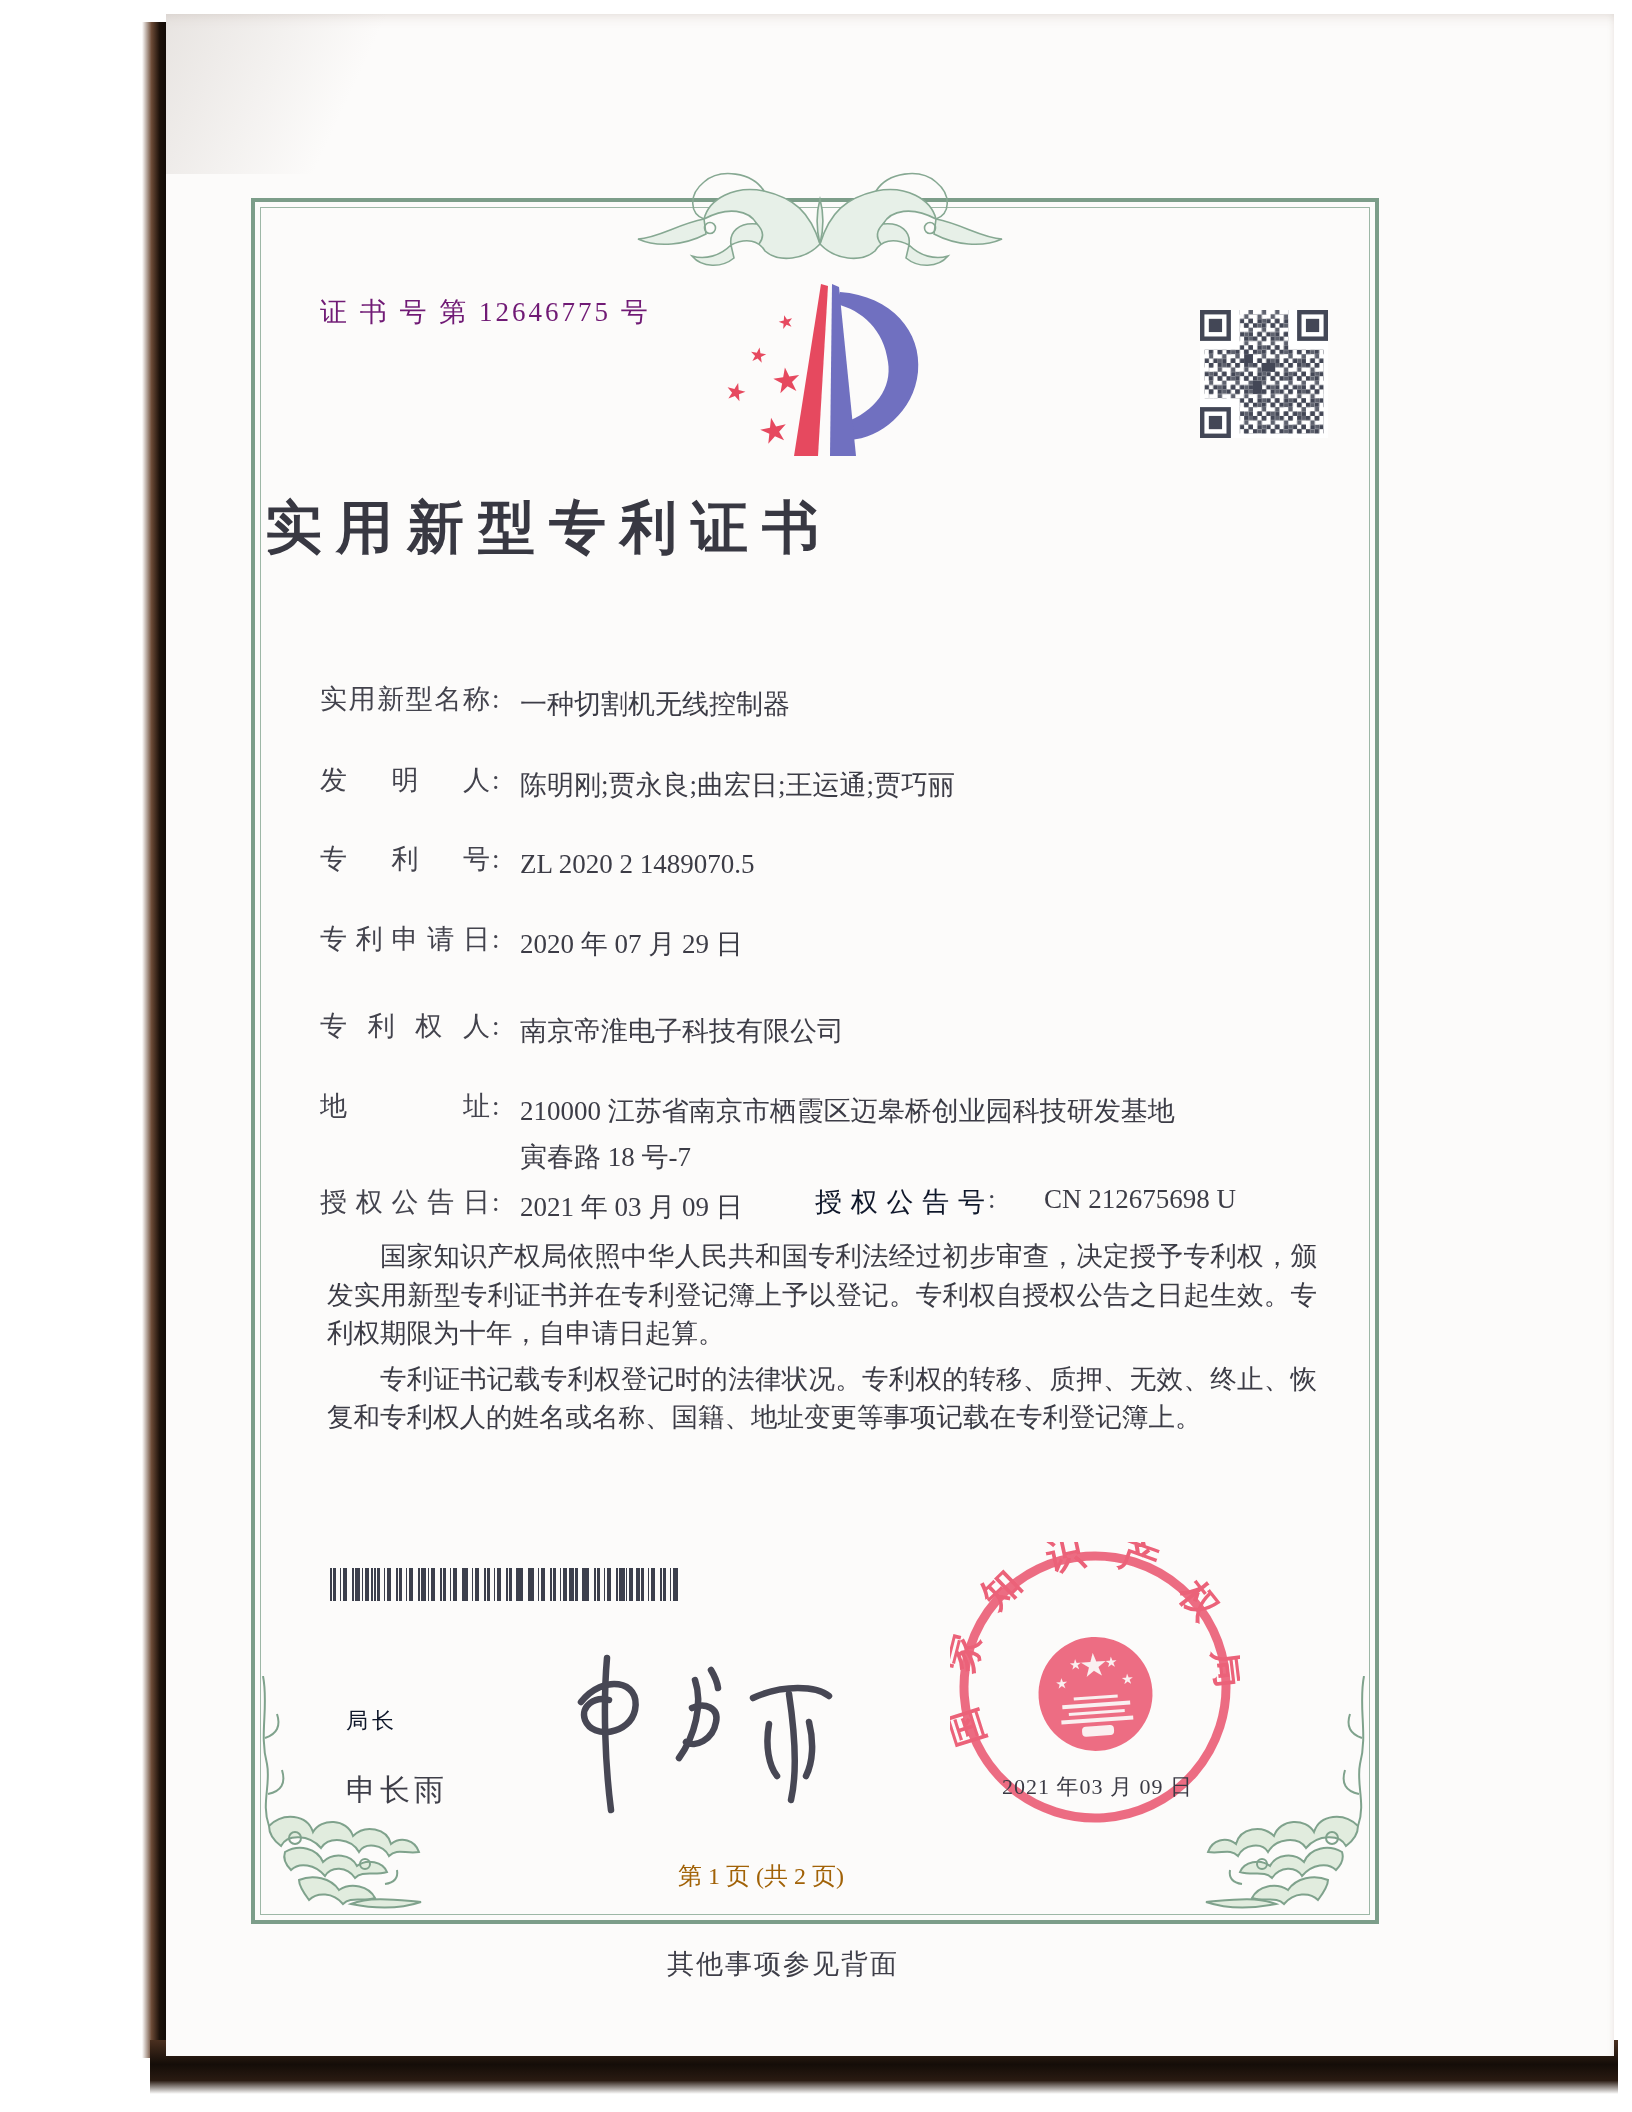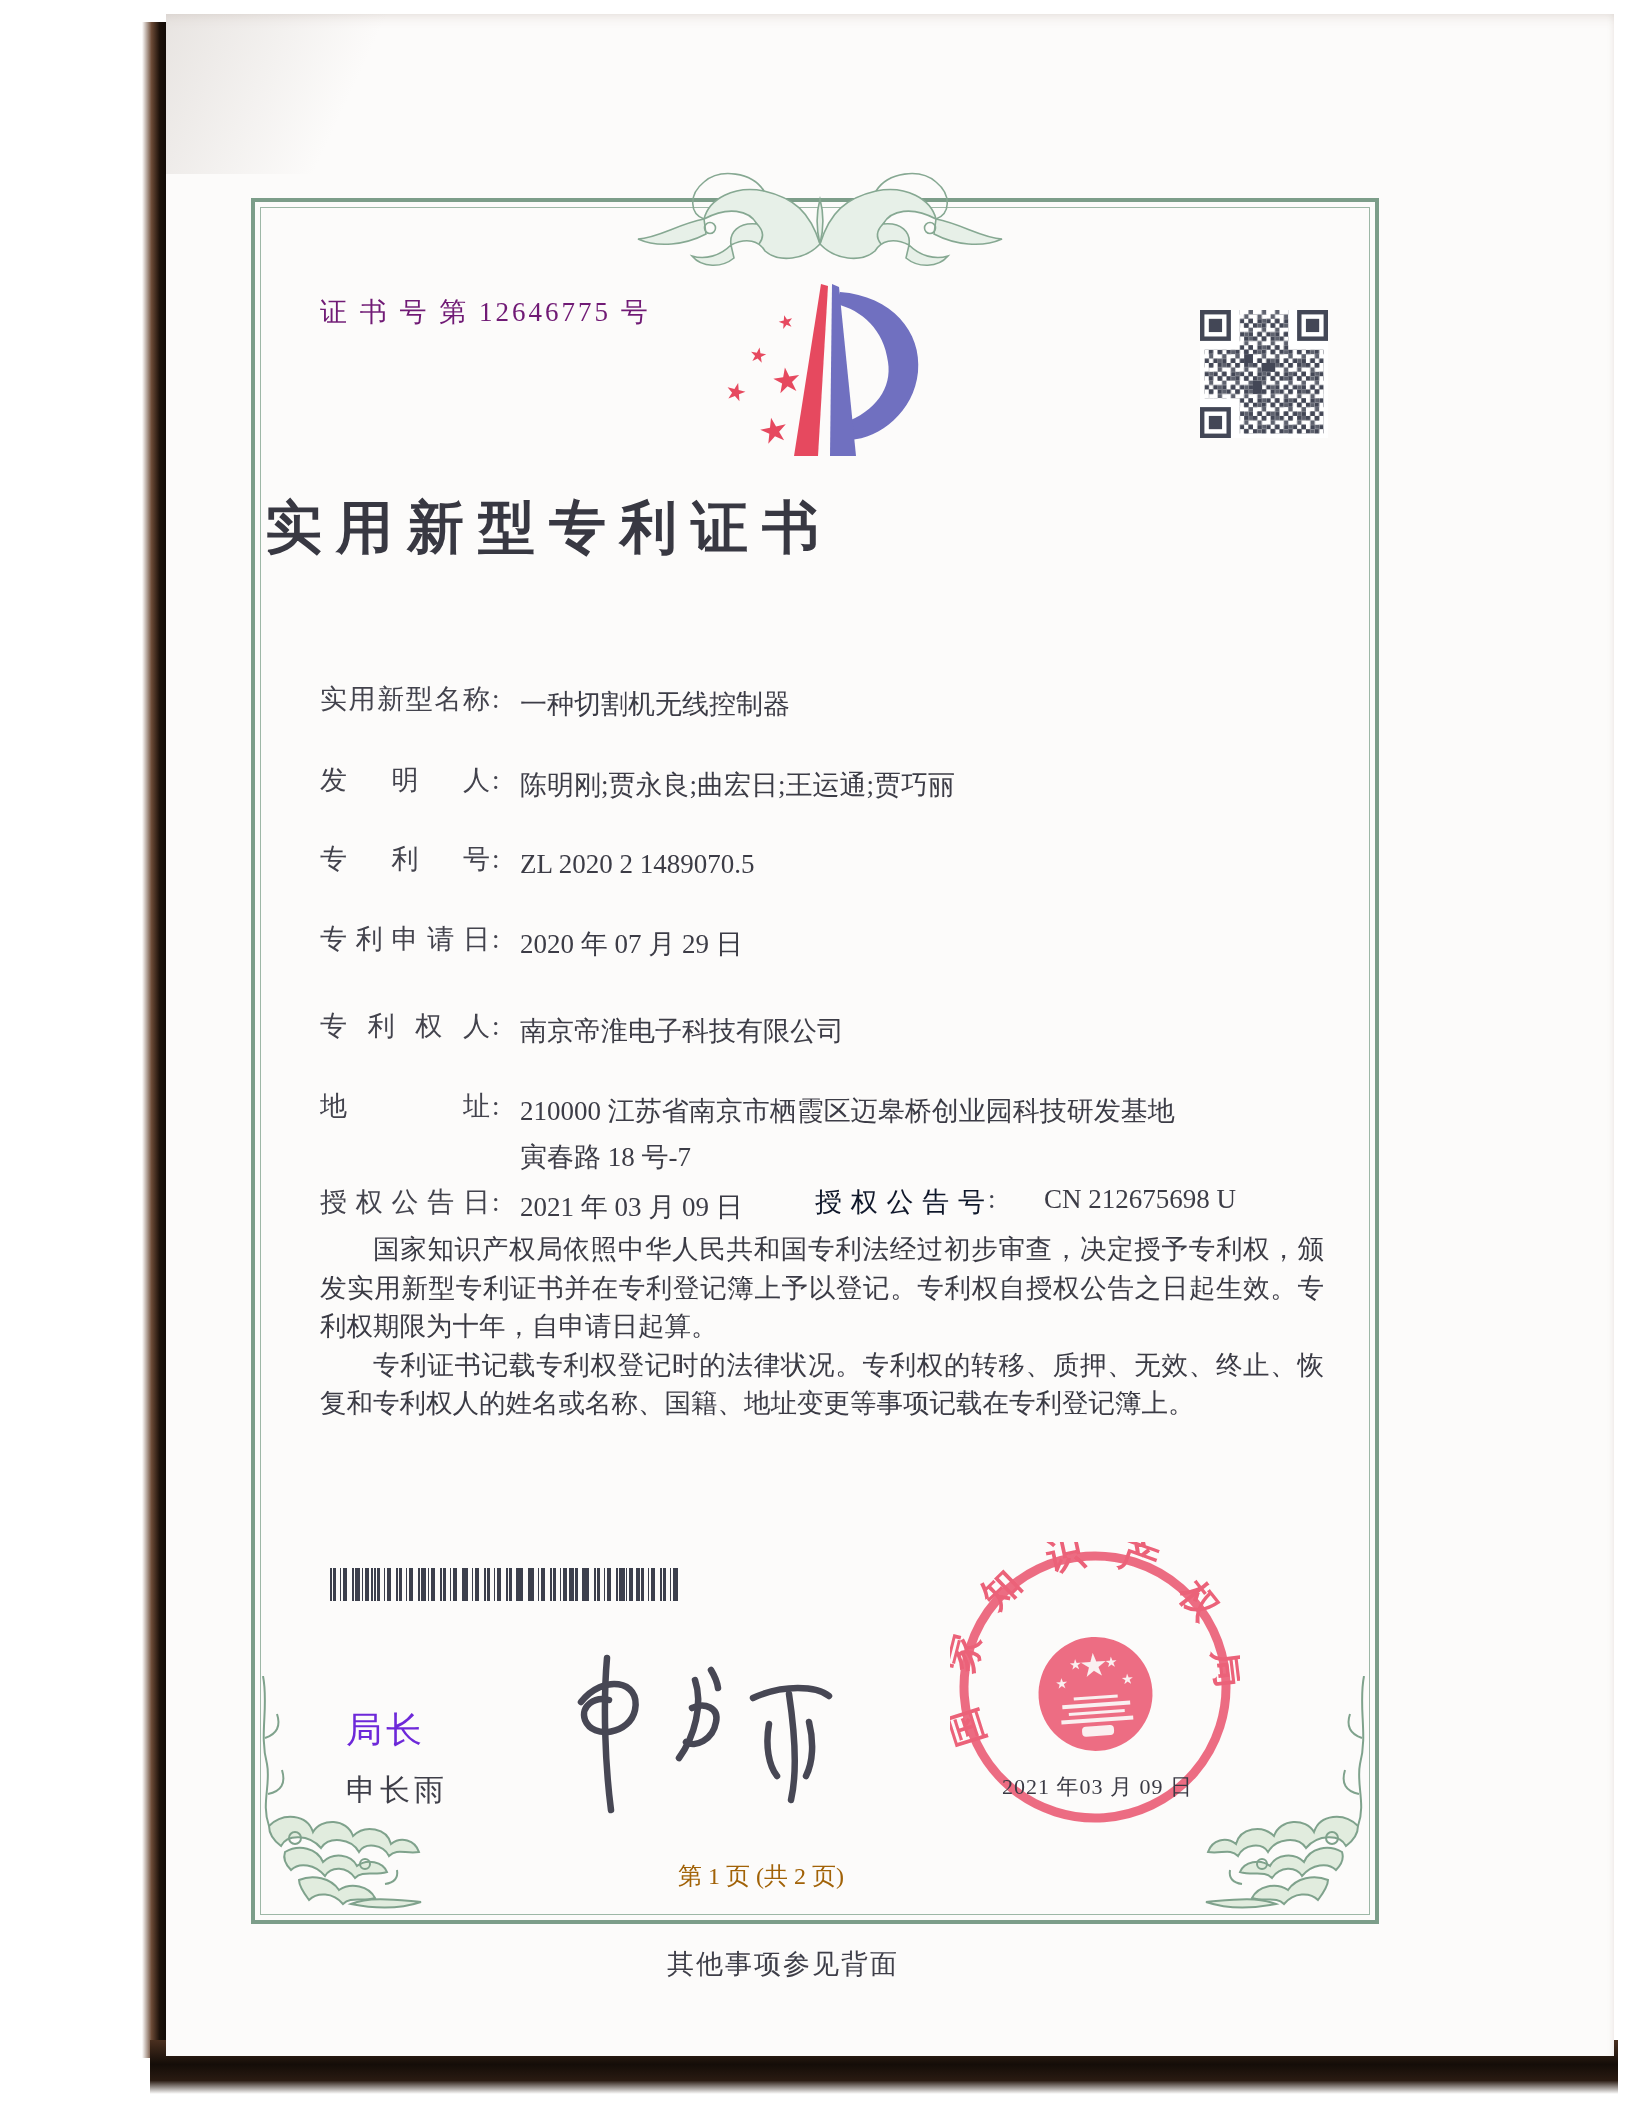--- a/index.html
+++ b/index.html
@@ -40,28 +40,28 @@
   .frow{position:absolute;left:154px;width:1020px;height:60px;font-size:27px;color:#3e3e48;}
   .flabel{display:inline-block;width:170px;text-align:justify;text-align-last:justify;color:#43434d;}
   .fcolon{display:inline-block;margin-left:2px;color:#43434d;}
   .fvalue{position:absolute;left:200px;top:0;width:780px;white-space:pre-line;line-height:46px;color:#3c3c46;}
   .flabel2{position:absolute;left:495px;top:0;width:170px;text-align:justify;text-align-last:justify;color:#0f172a;}
   .fcolon2{position:absolute;left:668px;top:0;color:#43434d;}
   .fvalue2{position:absolute;left:724px;top:0;width:330px;color:#3c3c46;}
 
   .body-text{position:absolute;left:154px;top:1216px;width:1004px;font-size:26.5px;line-height:38.5px;
     color:#3b3b45;text-align:justify;}
-  .body-text p{margin:0;text-indent:2em;}
+  .body-text p{margin:7px;text-indent:2em;}
 
   .barcode{position:absolute;left:164px;top:1554px;width:352px;height:33px;
     background-image:
       repeating-linear-gradient(90deg,#3c3f4c 0 2px,transparent 2px 3px,#3c3f4c 3px 6px,transparent 6px 10px,#3c3f4c 10px 11px,transparent 11px 13px,#3c3f4c 13px 17px,transparent 17px 22px),
       repeating-linear-gradient(90deg,transparent 0 27px,#3c3f4c 27px 30px,transparent 30px 41px,#3c3f4c 41px 43px,transparent 43px 53px);}
 
-  .signer-title{position:absolute;left:180px;top:1692px;font-size:36px;color:#6d28d9;letter-spacing:4px;}
+  .signer-title{position:absolute;left:180px;top:1692px;font-size:22px;color:#0f172a;letter-spacing:4px;}
   .signer-name{position:absolute;left:180px;top:1756px;font-size:30px;color:#3e3e48;letter-spacing:4px;}
   .signature{position:absolute;left:379px;top:1630px;width:310px;height:180px;}
 
   .seal{position:absolute;left:784px;top:1528px;width:290px;height:290px;mix-blend-mode:multiply;opacity:.95;}
   .seal-date{position:absolute;left:836px;top:1758px;width:260px;font-size:22px;color:#3a3a44;letter-spacing:1px;}
 
   .page-info{position:absolute;left:420px;top:1846px;width:350px;text-align:center;font-size:24px;color:#a16207;}
   .back-note{position:absolute;left:452px;top:1932px;width:330px;text-align:center;font-size:27px;color:#3e3e48;letter-spacing:2px;}
 </style>
 </head>

